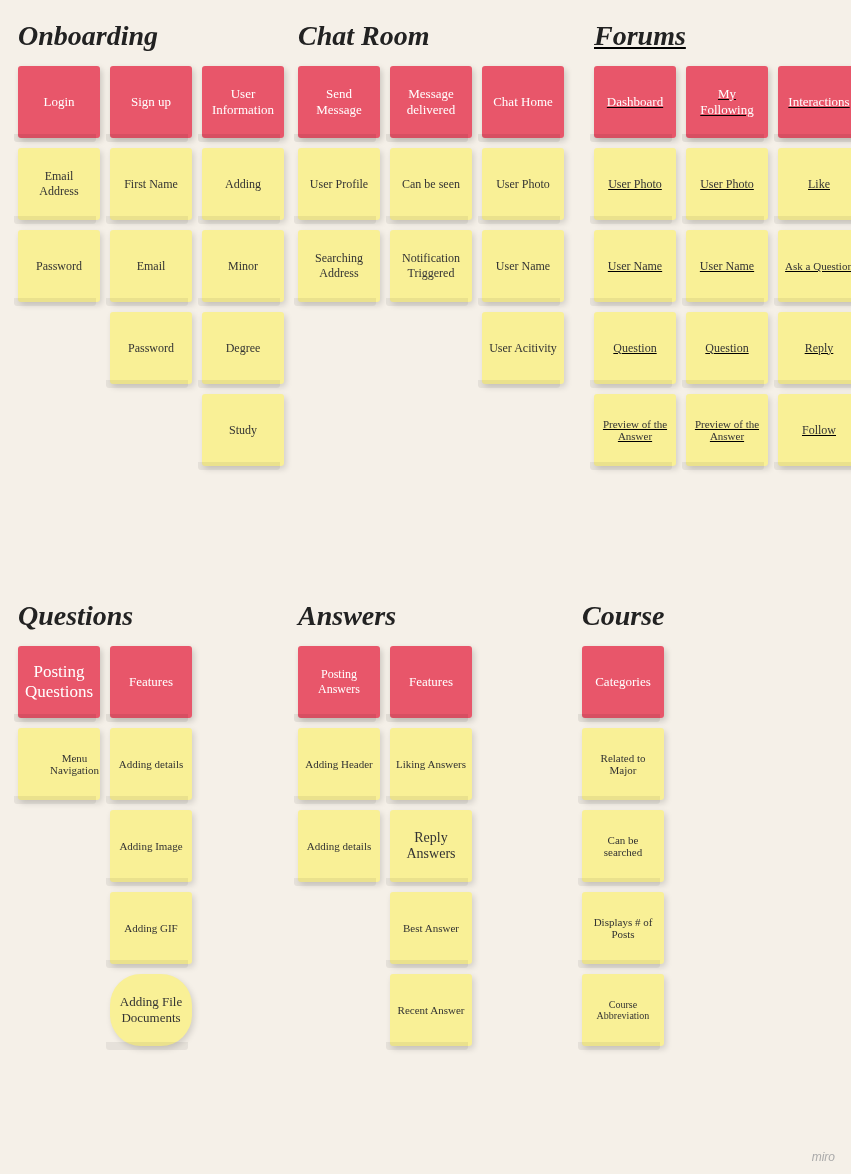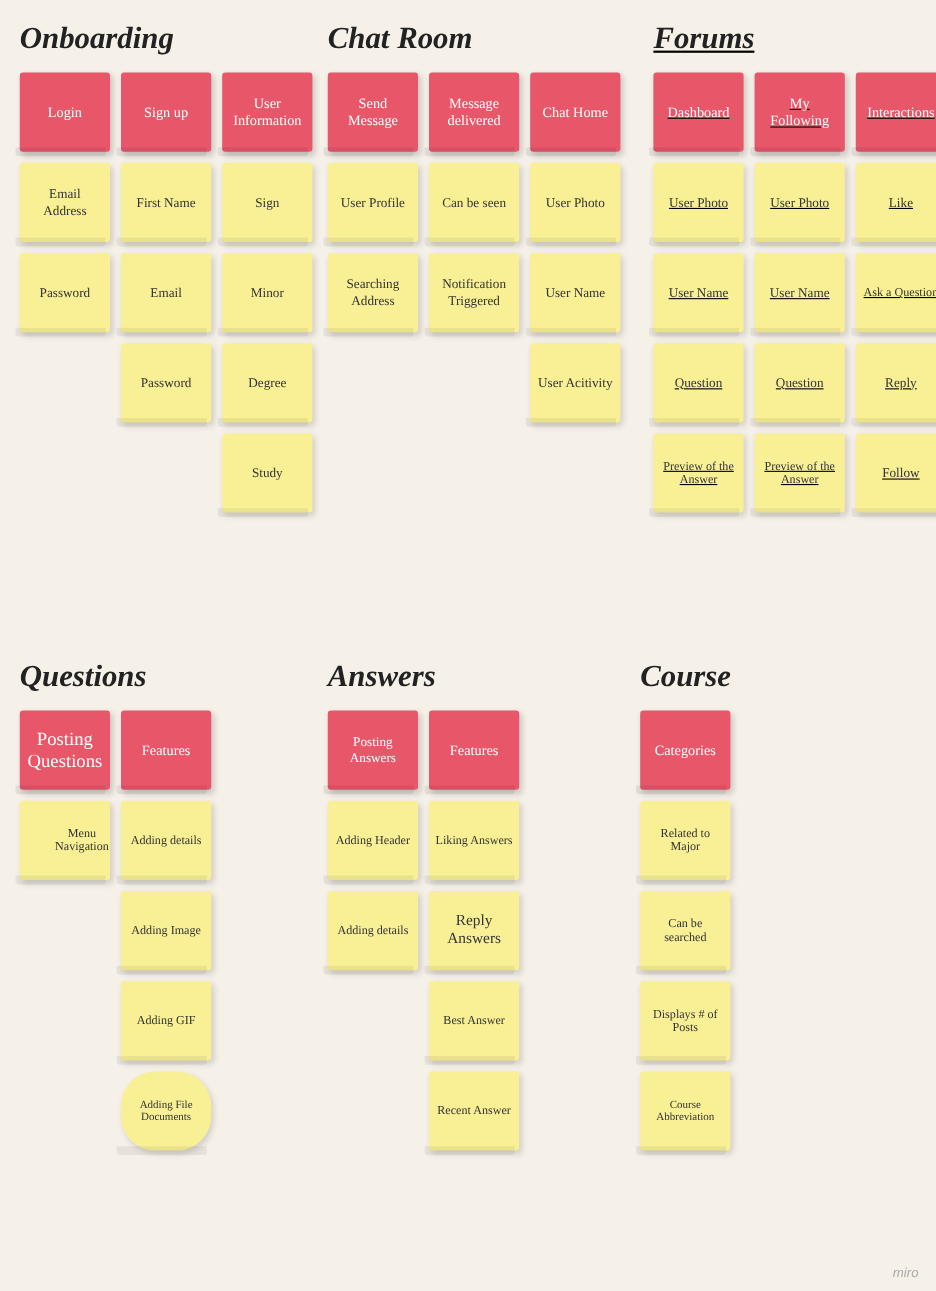--- a/index.html
+++ b/index.html
@@ -143,21 +143,21 @@
       <div class="col">
         <div class="sticky-yellow">Email Address</div>
         <div class="sticky-yellow">Password</div>
       </div>
       <div class="col">
         <div class="sticky-yellow">First Name</div>
         <div class="sticky-yellow">Email</div>
         <div class="sticky-yellow">Password</div>
       </div>
       <div class="col">
-        <div class="sticky-yellow">Sign</div>
+        <div class="sticky-yellow">Adding</div>
         <div class="sticky-yellow">Minor</div>
         <div class="sticky-yellow">Degree</div>
         <div class="sticky-yellow">Study</div>
       </div>
     </div>
   </div>
 
   <div class="section" id="section-chatroom">
     <div class="section-title">Chat Room</div>
     <div class="row" style="margin-bottom:10px;">
@@ -218,21 +218,21 @@
       <div class="sticky-pink">Features</div>
     </div>
     <div class="row" style="align-items:flex-start;">
       <div class="col">
         <div class="sticky-yellow" style="font-size:11px;padding-left:37px;">Menu Navigation</div>
       </div>
       <div class="col">
         <div class="sticky-yellow" style="font-size:11px;">Adding details</div>
         <div class="sticky-yellow" style="font-size:11px;">Adding Image</div>
         <div class="sticky-yellow" style="font-size:11px;">Adding GIF</div>
-        <div class="sticky-yellow" style="font-size:10px;border-radius:31px;">Adding File Documents</div>
+        <div class="sticky-yellow" style="font-size:13px;border-radius:31px;">Adding File Documents</div>
       </div>
     </div>
   </div>
 
   <div class="section" id="section-answers">
     <div class="section-title">Answers</div>
     <div class="row" style="margin-bottom:10px;">
       <div class="sticky-pink" style="font-size:12px;">Posting Answers</div>
       <div class="sticky-pink">Features</div>
     </div>

